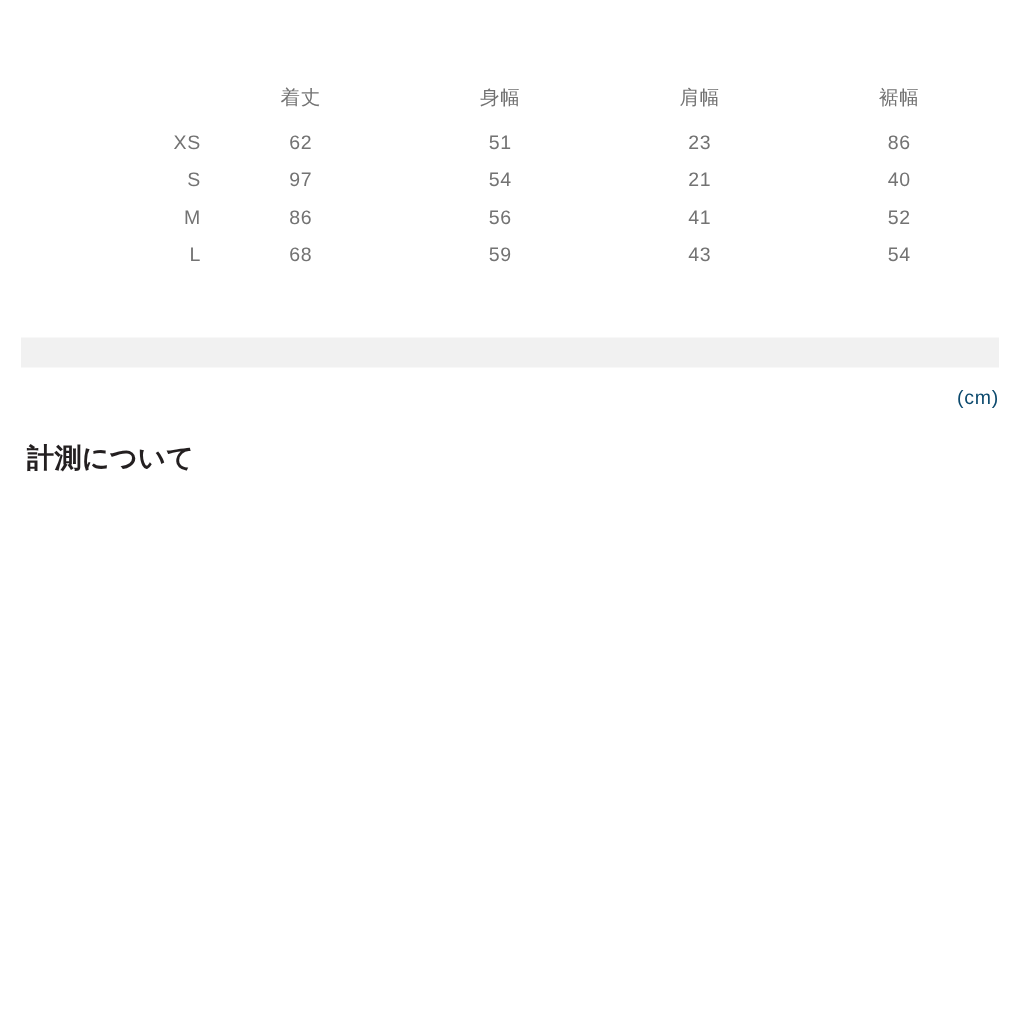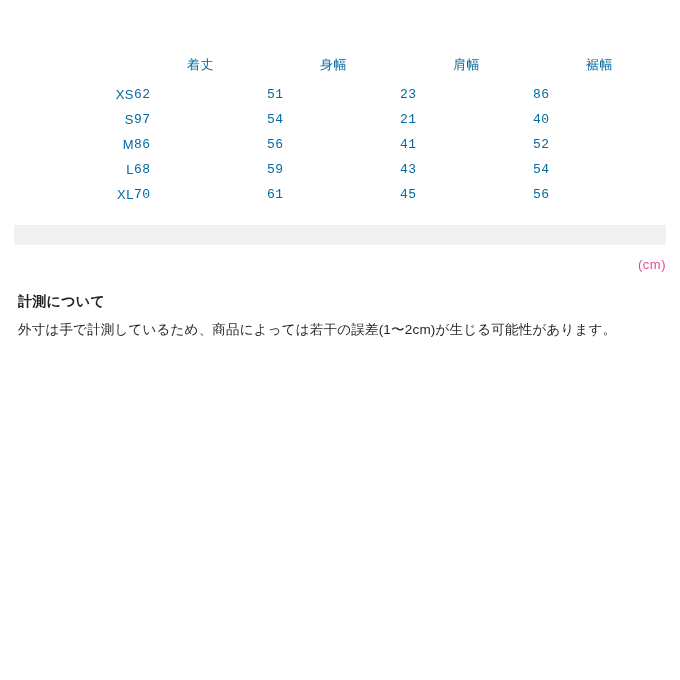--- a/index.html
+++ b/index.html
@@ -27,44 +27,43 @@
     left: 14px;
     top: 48px;
     width: 652px;
     border-collapse: collapse;
     table-layout: fixed;
   }
   .size-table th,
   .size-table td {
     font-weight: normal;
     font-size: 13px;
-    color: #0369a1;
+    color: #737373;
     padding: 0;
     height: 25px;
     vertical-align: middle;
   }
   .size-table col.c-label { width: 120px; }
   .size-table col.c-val  { width: 133px; }
 
   .hdr-label { }
   .hdr-val {
     text-align: center;
     font-size: 13px;
     letter-spacing: 0.5px;
   }
   .row-label {
     text-align: right;
     font-size: 13px;
     letter-spacing: 0.5px;
   }
   .row-val {
-    text-align: left;
+    text-align: center;
     font-size: 13px;
     letter-spacing: 0.5px;
-    font-family: Liberation Mono, monospace;
   }
   .size-table thead th { height: 34px; }
   .size-table tbody td { height: 25px; }
 
   
   .grey-band {
     position: absolute;
     left: 14px;
     top: 225px;
     width: 652px;
@@ -72,29 +71,29 @@
     background: #f1f1f1;
   }
 
   
   .unit-note {
     position: absolute;
     right: 14px;
     top: 257px;
     font-size: 13px;
     letter-spacing: 0.5px;
-    color: #ec4899;
+    color: #0c4a6e;
   }
 
   
   .notes-title {
     position: absolute;
     left: 18px;
     top: 293px;
-    font-size: 14px;
+    font-size: 18px;
     font-weight: bold;
     color: #231f20;
     letter-spacing: 0.3px;
   }
   .notes-body {
     position: absolute;
     left: 18px;
     top: 320px;
     width: 648px;
     font-size: 13.5px;
@@ -147,30 +146,22 @@
         <td class="row-val">41</td>
         <td class="row-val">52</td>
       </tr>
       <tr>
         <td class="row-label">L</td>
         <td class="row-val">68</td>
         <td class="row-val">59</td>
         <td class="row-val">43</td>
         <td class="row-val">54</td>
       </tr>
-      <tr>
-        <td class="row-label">XL</td>
-        <td class="row-val">70</td>
-        <td class="row-val">61</td>
-        <td class="row-val">45</td>
-        <td class="row-val">56</td>
-      </tr>
     </tbody>
   </table>
 
   <div class="grey-band"></div>
 
   <div class="unit-note">(cm)</div>
 
   <div class="notes-title">計測について</div>
-  <div class="notes-body">外寸は手で計測しているため、商品によっては若干の誤差(1〜2cm)が生じる可能性があります。</div>
 
 </div>
 
 </body></html>

